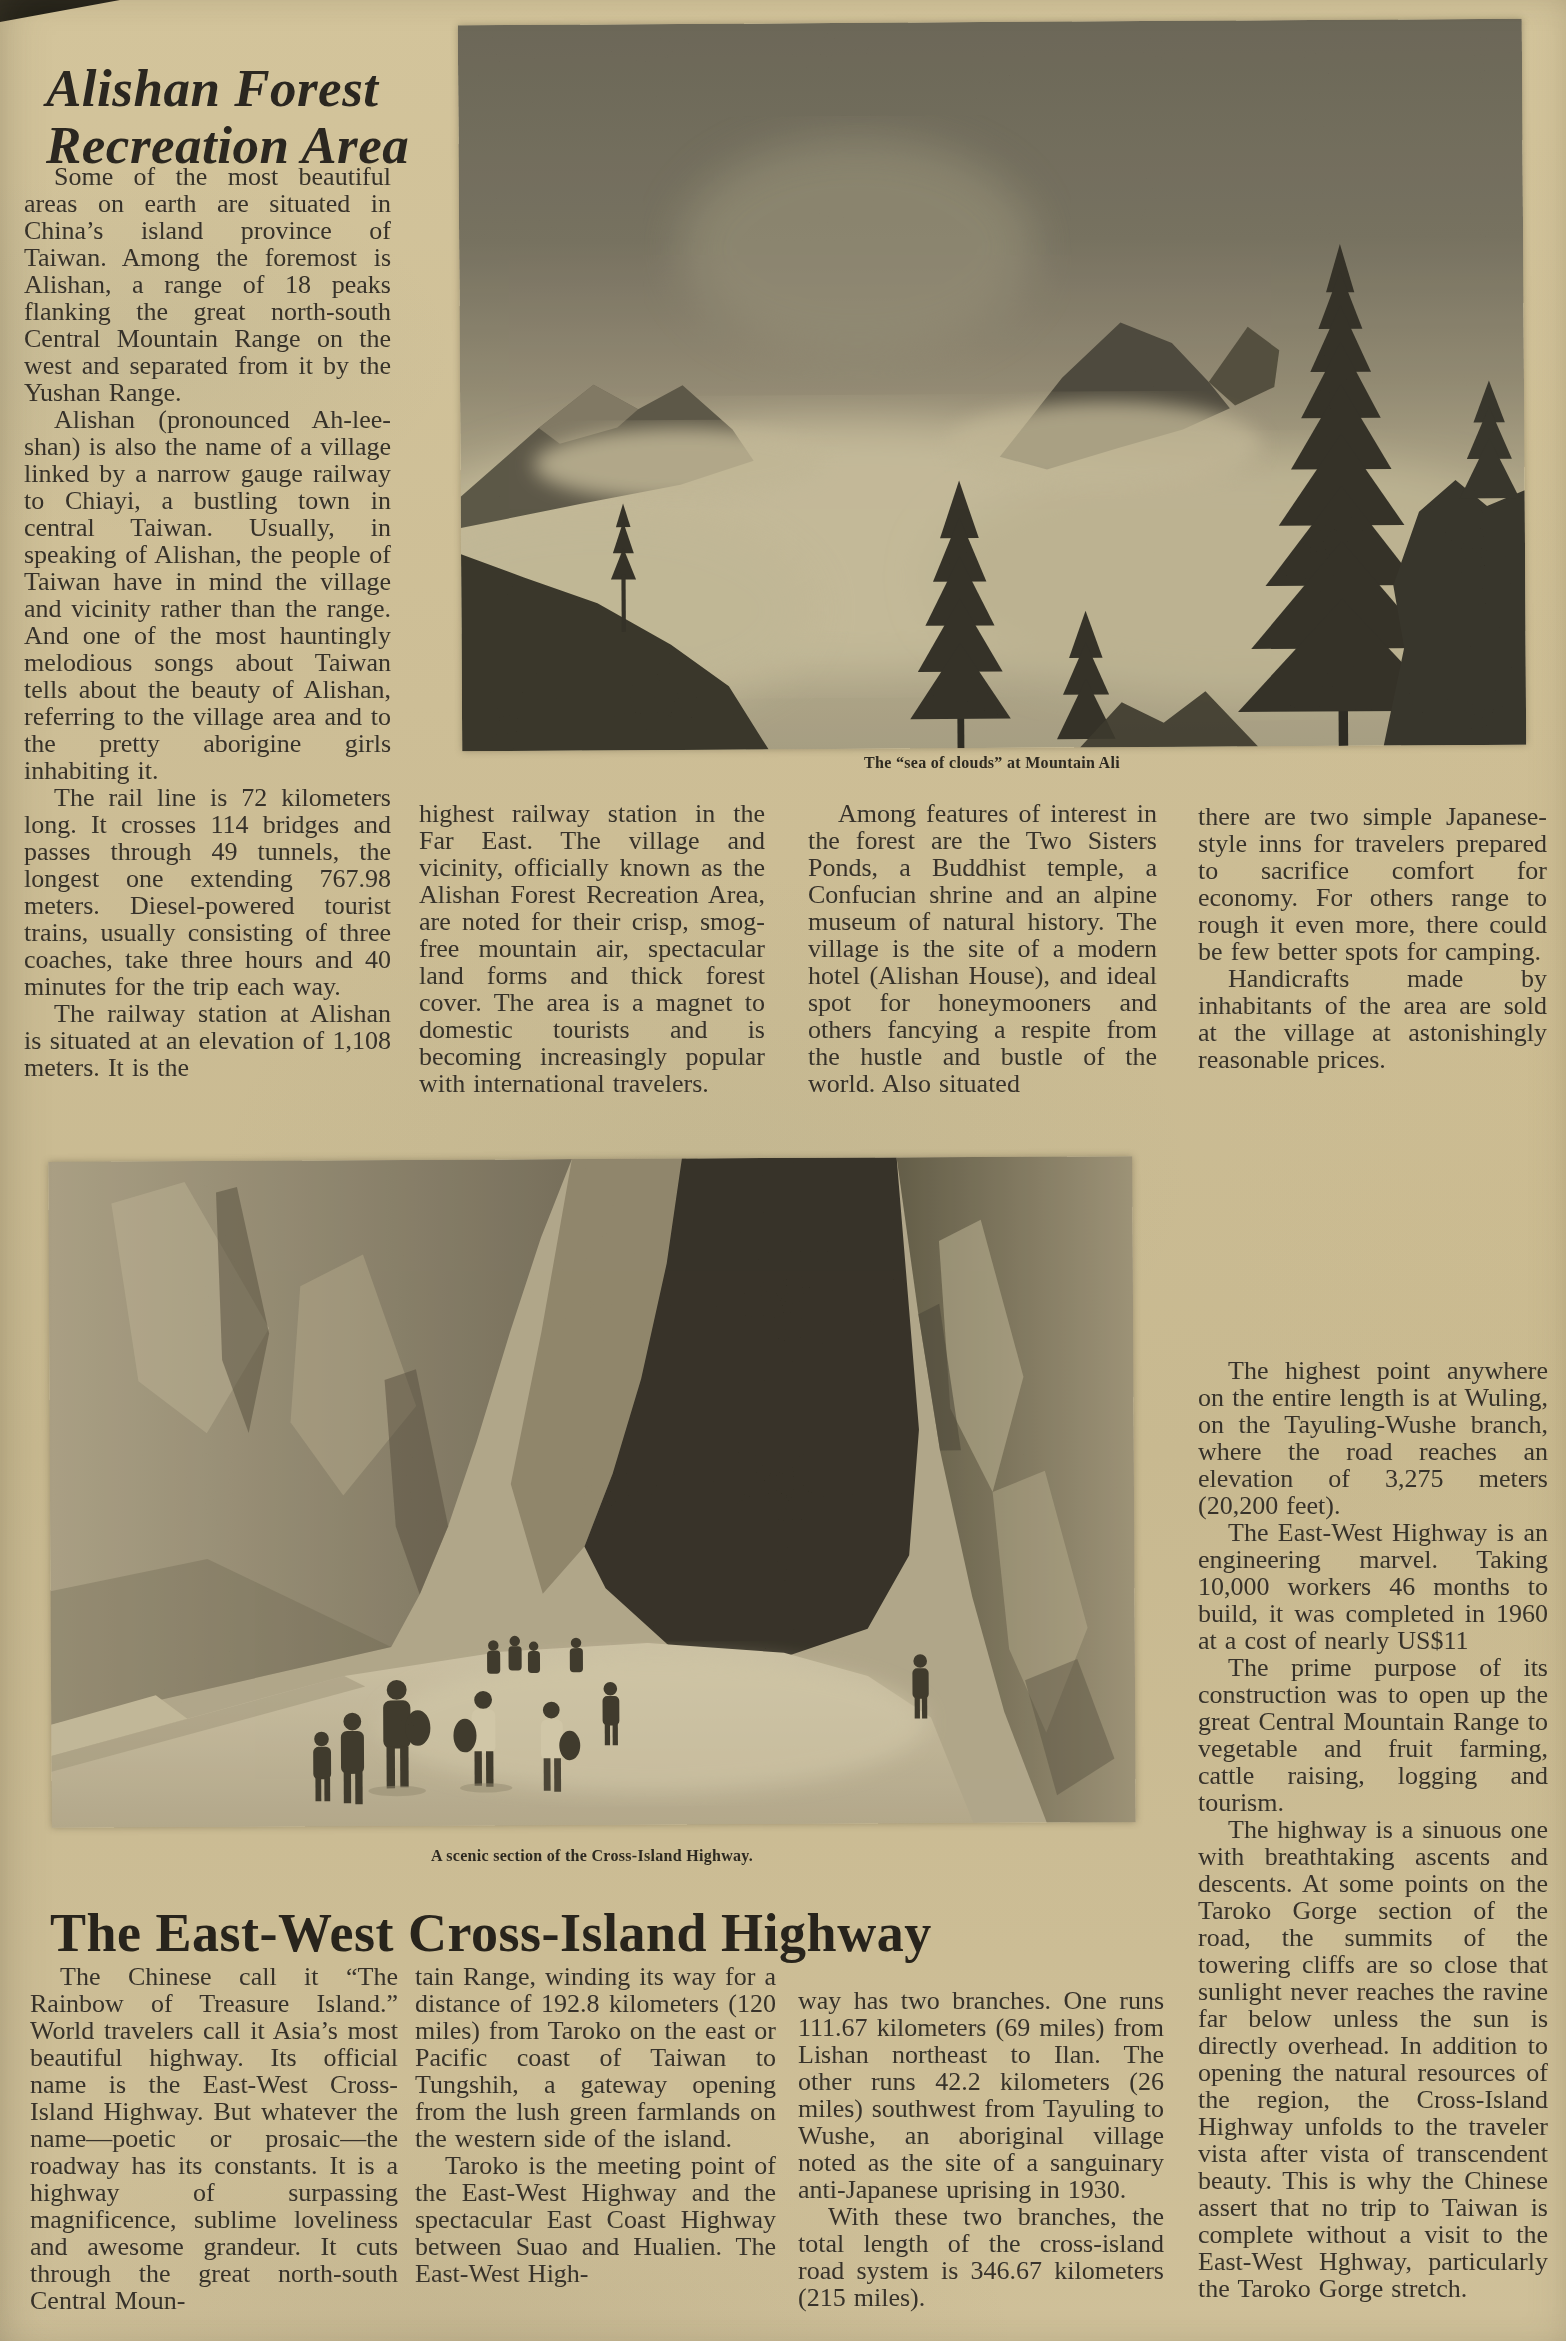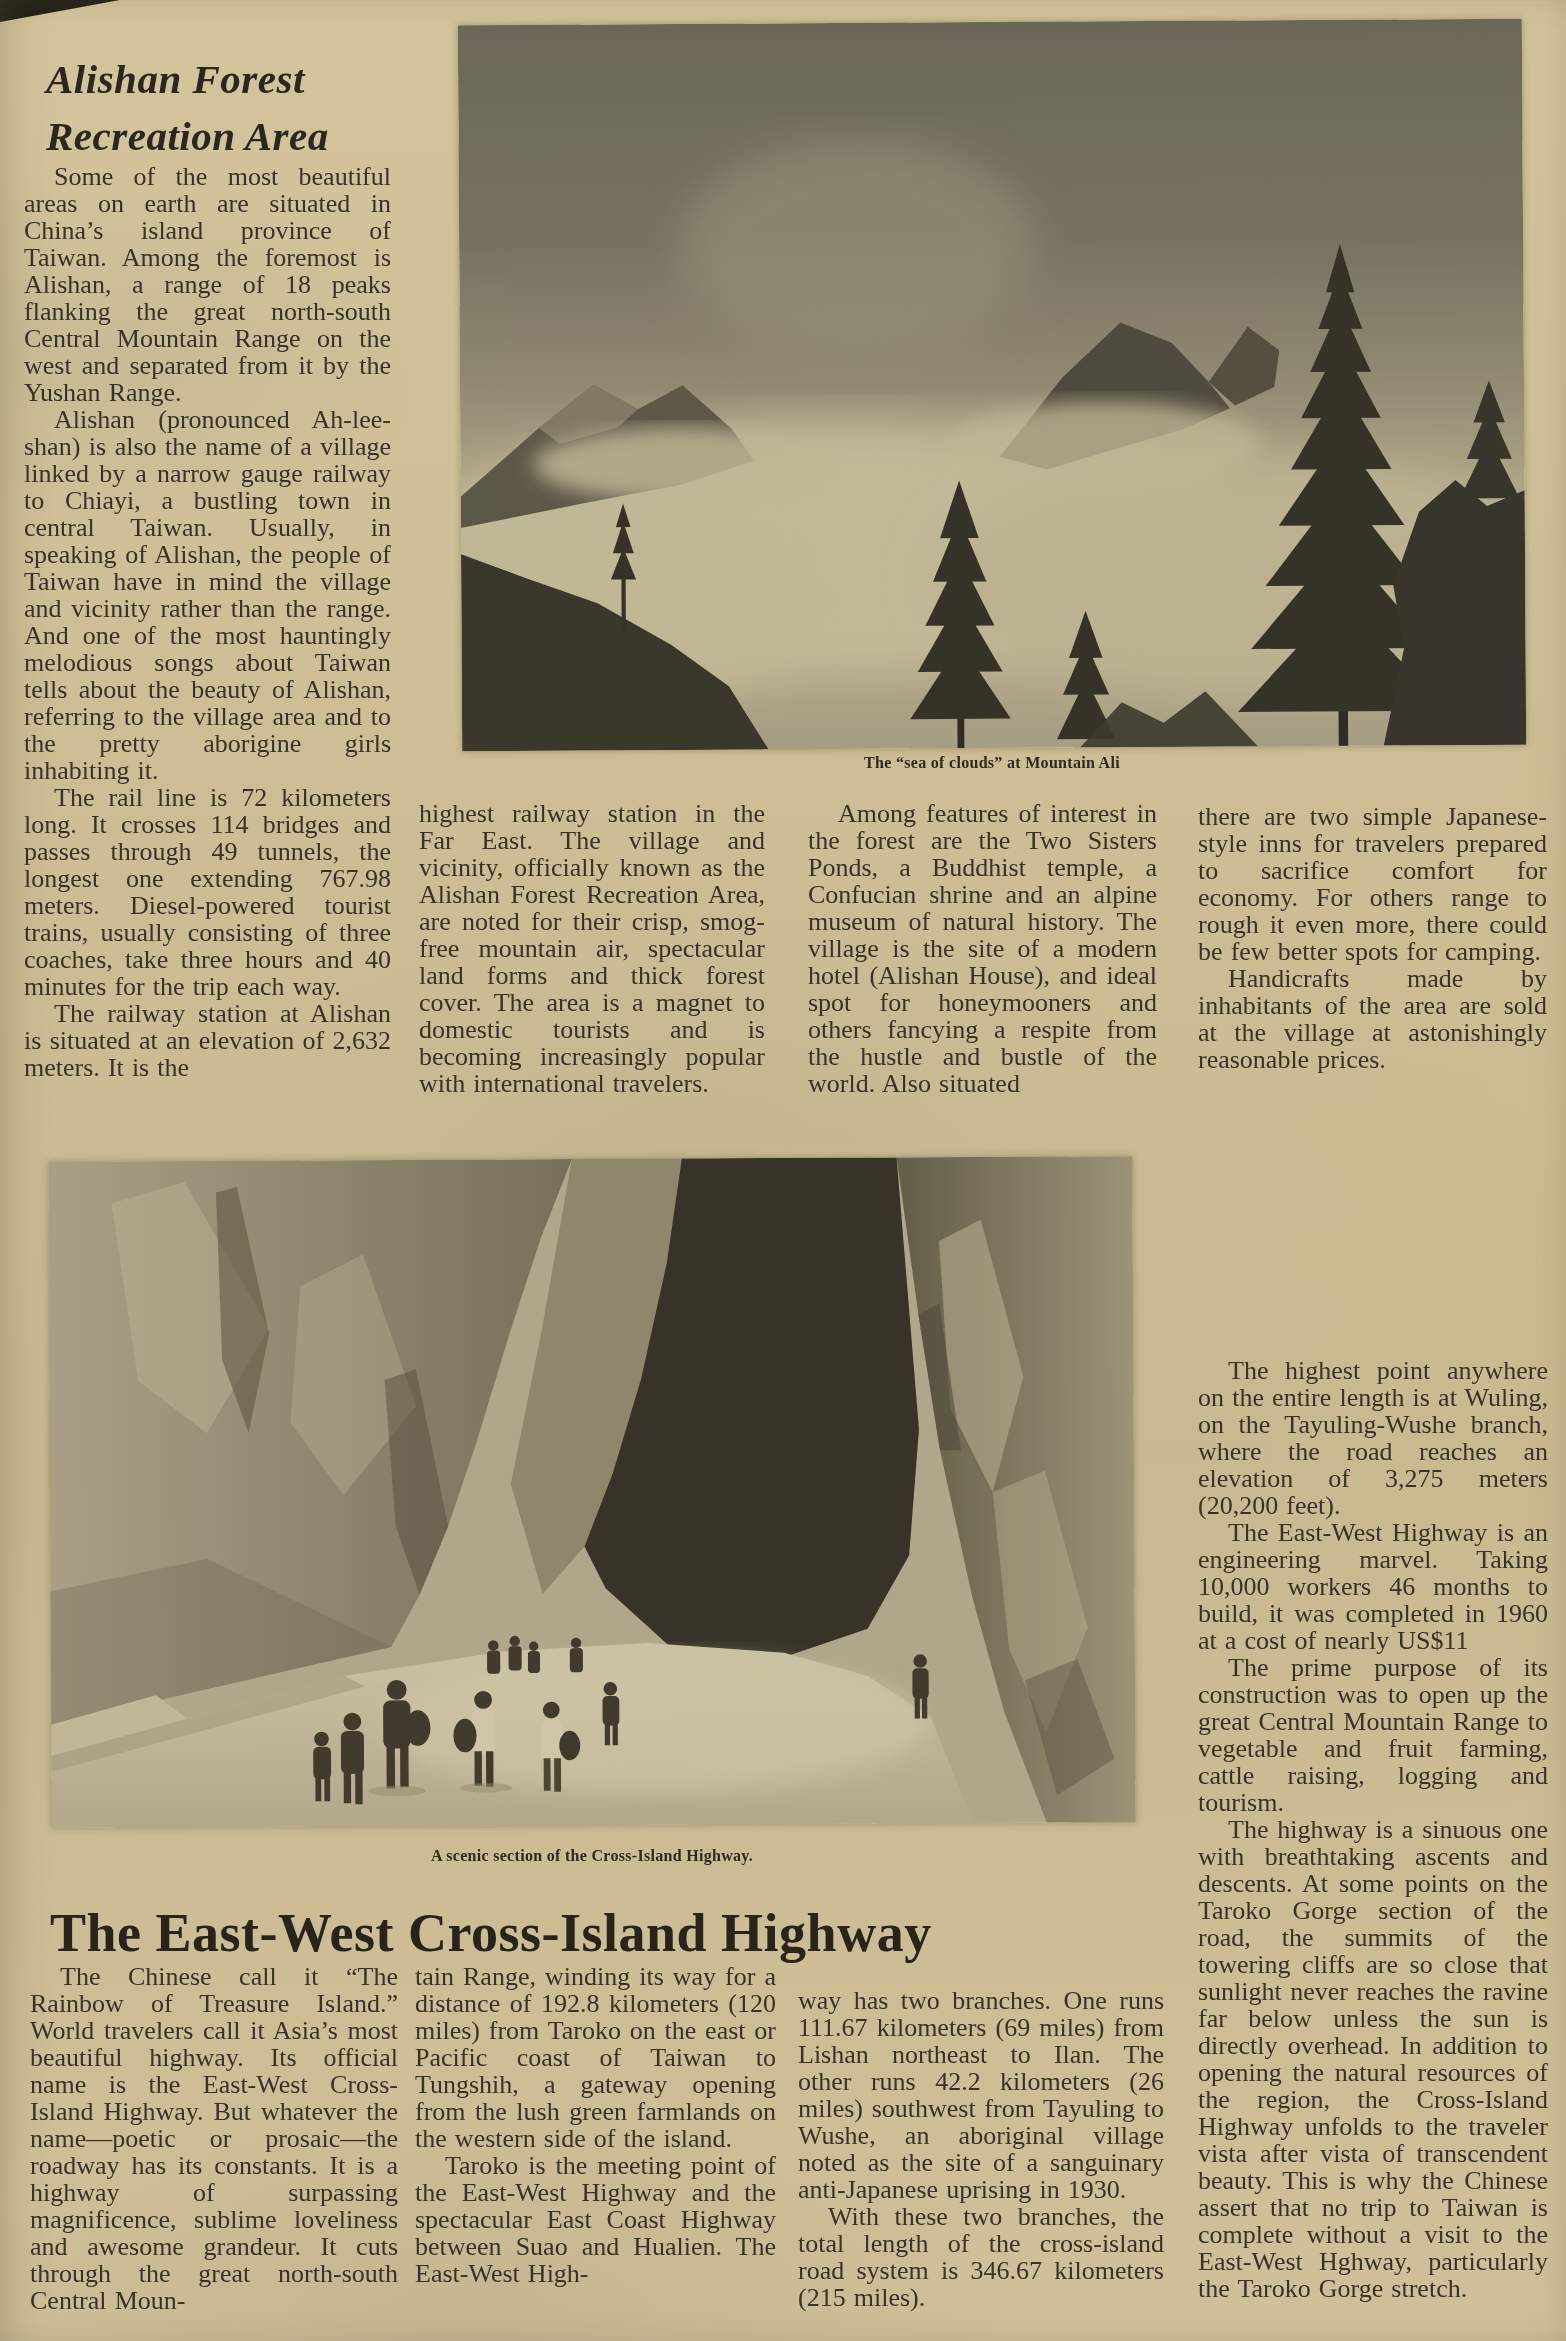--- a/index.html
+++ b/index.html
@@ -15,21 +15,21 @@
       radial-gradient(786px 367px at 30% 100%, rgba(118,108,84,.12), transparent 70%),
       linear-gradient(180deg,#d3c49b 0%,#cdbe96 30%,#c8b990 62%,#cfc099 100%);
   }
   .corner-artifact{
     position:absolute; left:0; top:0; width:120px; height:22px;
     background:#14120d; clip-path:polygon(0 0,100% 0,0 100%); opacity:.92;
   }
   .edge-shade{position:absolute;inset:0;box-shadow:inset 21px 0 47px -21px rgba(90,80,60,.35), inset -15.7px 0 42px -21px rgba(120,105,75,.30);pointer-events:none;}
   .article-title{
     position:absolute; left:46px; top:24px; width:388px;
-    font-size:41px; line-height:57px; font-style:italic; font-weight:bold;
+    font-size:53px; line-height:57px; font-style:italic; font-weight:bold;
     color:#2b2720; letter-spacing:0.5px;
   }
   .bodycol{position:absolute; font-size:26px; line-height:27px; text-align:justify; color:#37322a; word-spacing:1.6px;}
   .bodycol p{margin:0;}
   .bodycol p.ind{text-indent:30px;}
   .col1-top{left:24px;  top:163px;  width:367px;}
   .colm-2 {left:419px;  top:800px; width:346px;}
   .colm-3 {left:808px; top:800px; width:349px;}
   .colm-4 {left:1198px; top:803px; width:349px;}
   .colb-r {left:1198px; top:1357px; width:350px;}
@@ -58,21 +58,21 @@
 
   <h1 class="article-title">
     <span>Alishan Forest</span><br>
     <span>Recreation Area</span>
   </h1>
 
   <div class="bodycol col1-top">
     <p class="ind">Some of the most beautiful areas on earth are situated in China’s island province of Taiwan.  Among the foremost is Alishan, a range of 18 peaks flanking the great north-south Central Mountain Range on the west and separated from it by the Yushan Range.</p>
     <p class="ind">Alishan (pronounced Ah-lee-shan) is also the name of a village linked by a narrow gauge railway to Chiayi, a bustling town in central Taiwan.  Usually, in speaking of Alishan, the people of Taiwan have in mind the village and vicinity rather than the range.  And one of the most hauntingly melodious songs about Taiwan tells about the beauty of Alishan, referring to the village area and to the pretty aborigine girls inhabiting it.</p>
     <p class="ind">The rail line is 72 kilometers long.  It crosses 114 bridges and passes through 49 tunnels, the longest one extending 767.98 meters.  Diesel-powered tourist trains, usually consisting of three coaches, take three hours and 40 minutes for the trip each way.</p>
-    <p class="ind">The railway station at Alishan is situated at an elevation of 2,632 meters.  It is the</p>
+    <p class="ind">The railway station at Alishan is situated at an elevation of 1,108 meters.  It is the</p>
   </div>
 
   <svg class="photo photo1" viewBox="0 0 2032 1386" preserveAspectRatio="none" aria-hidden="true">
     <defs>
       <linearGradient id="g1sky" x1="0" y1="0" x2="0" y2="1">
         <stop offset="0" stop-color="#615c4d"></stop>
           <stop offset="0.3" stop-color="#6e6857"></stop>
         <stop offset="0.5" stop-color="#8d846c"></stop>
           <stop offset="0.64" stop-color="#ada283"></stop>
         <stop offset="0.78" stop-color="#b8ad8d"></stop>

